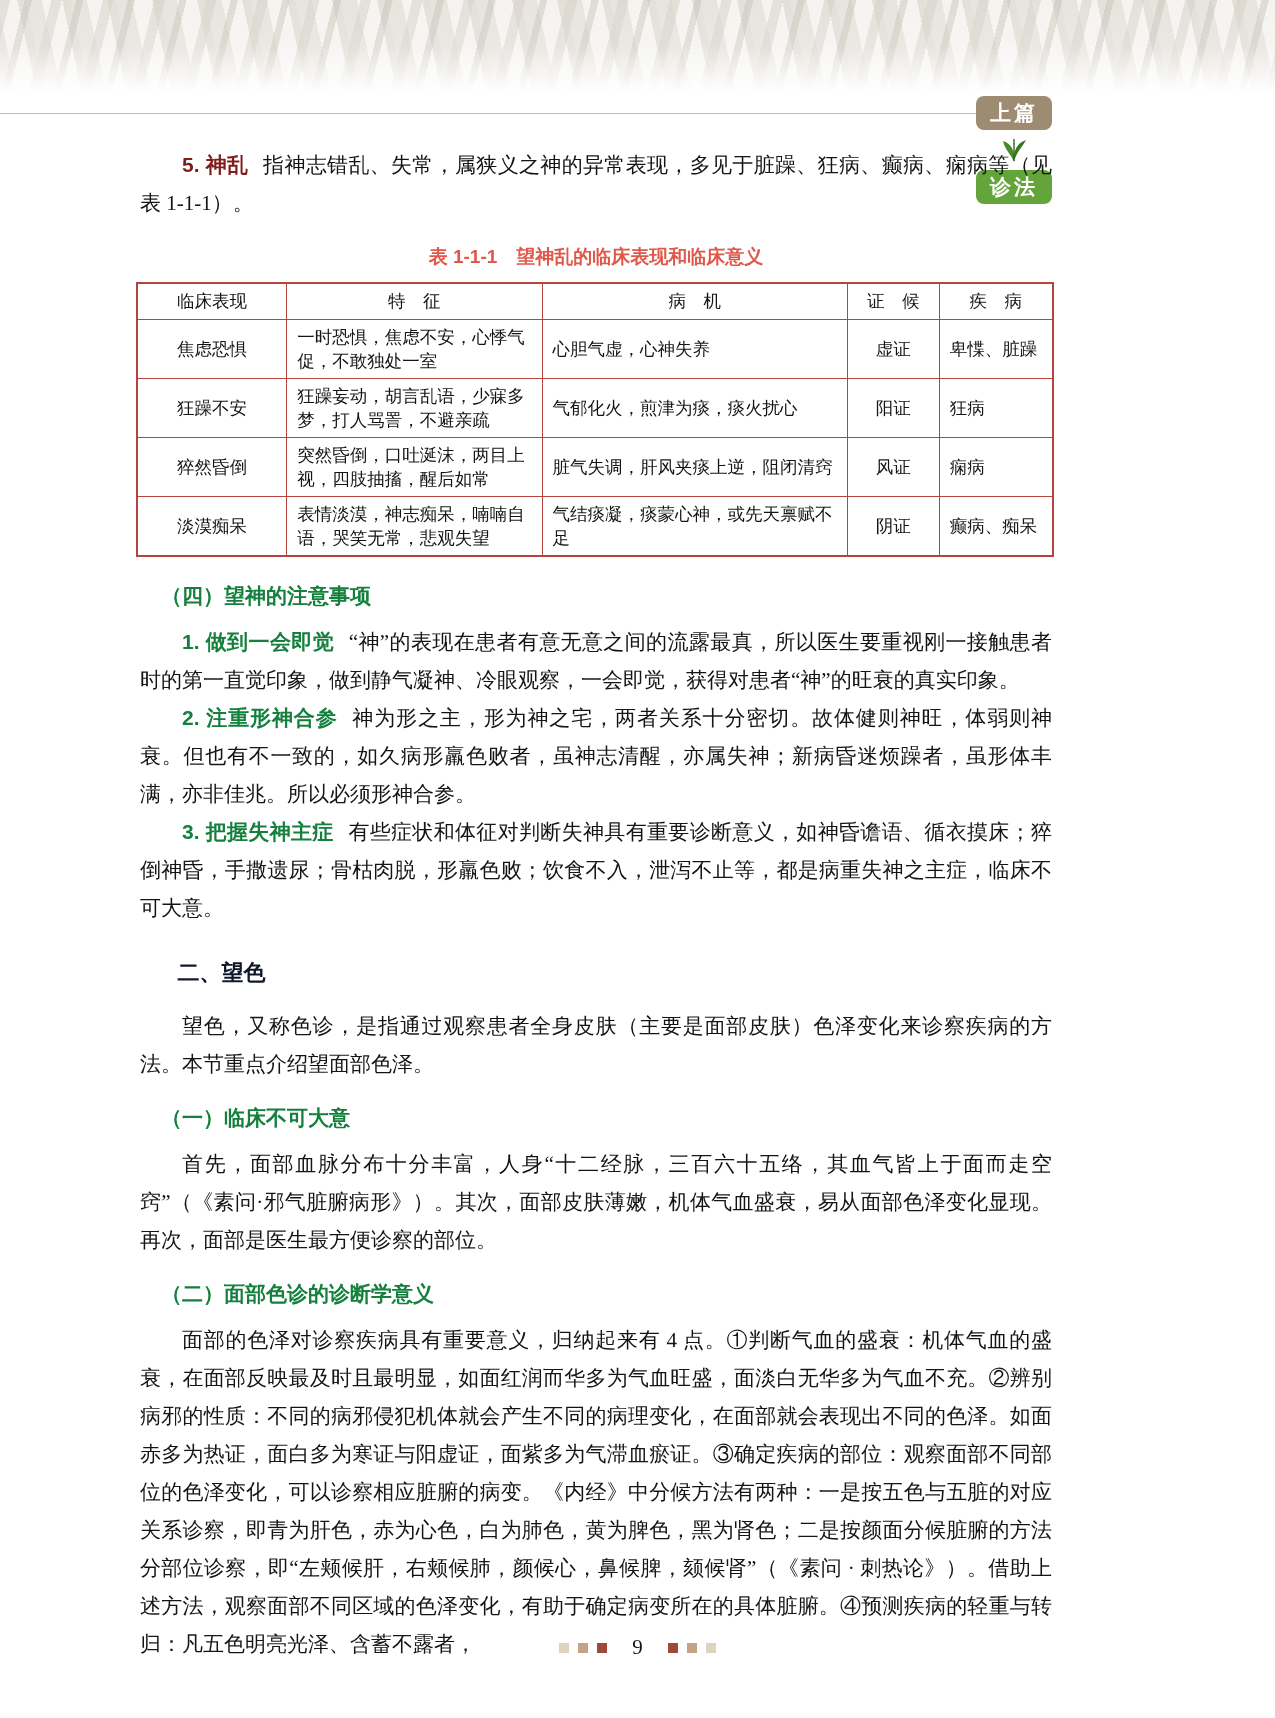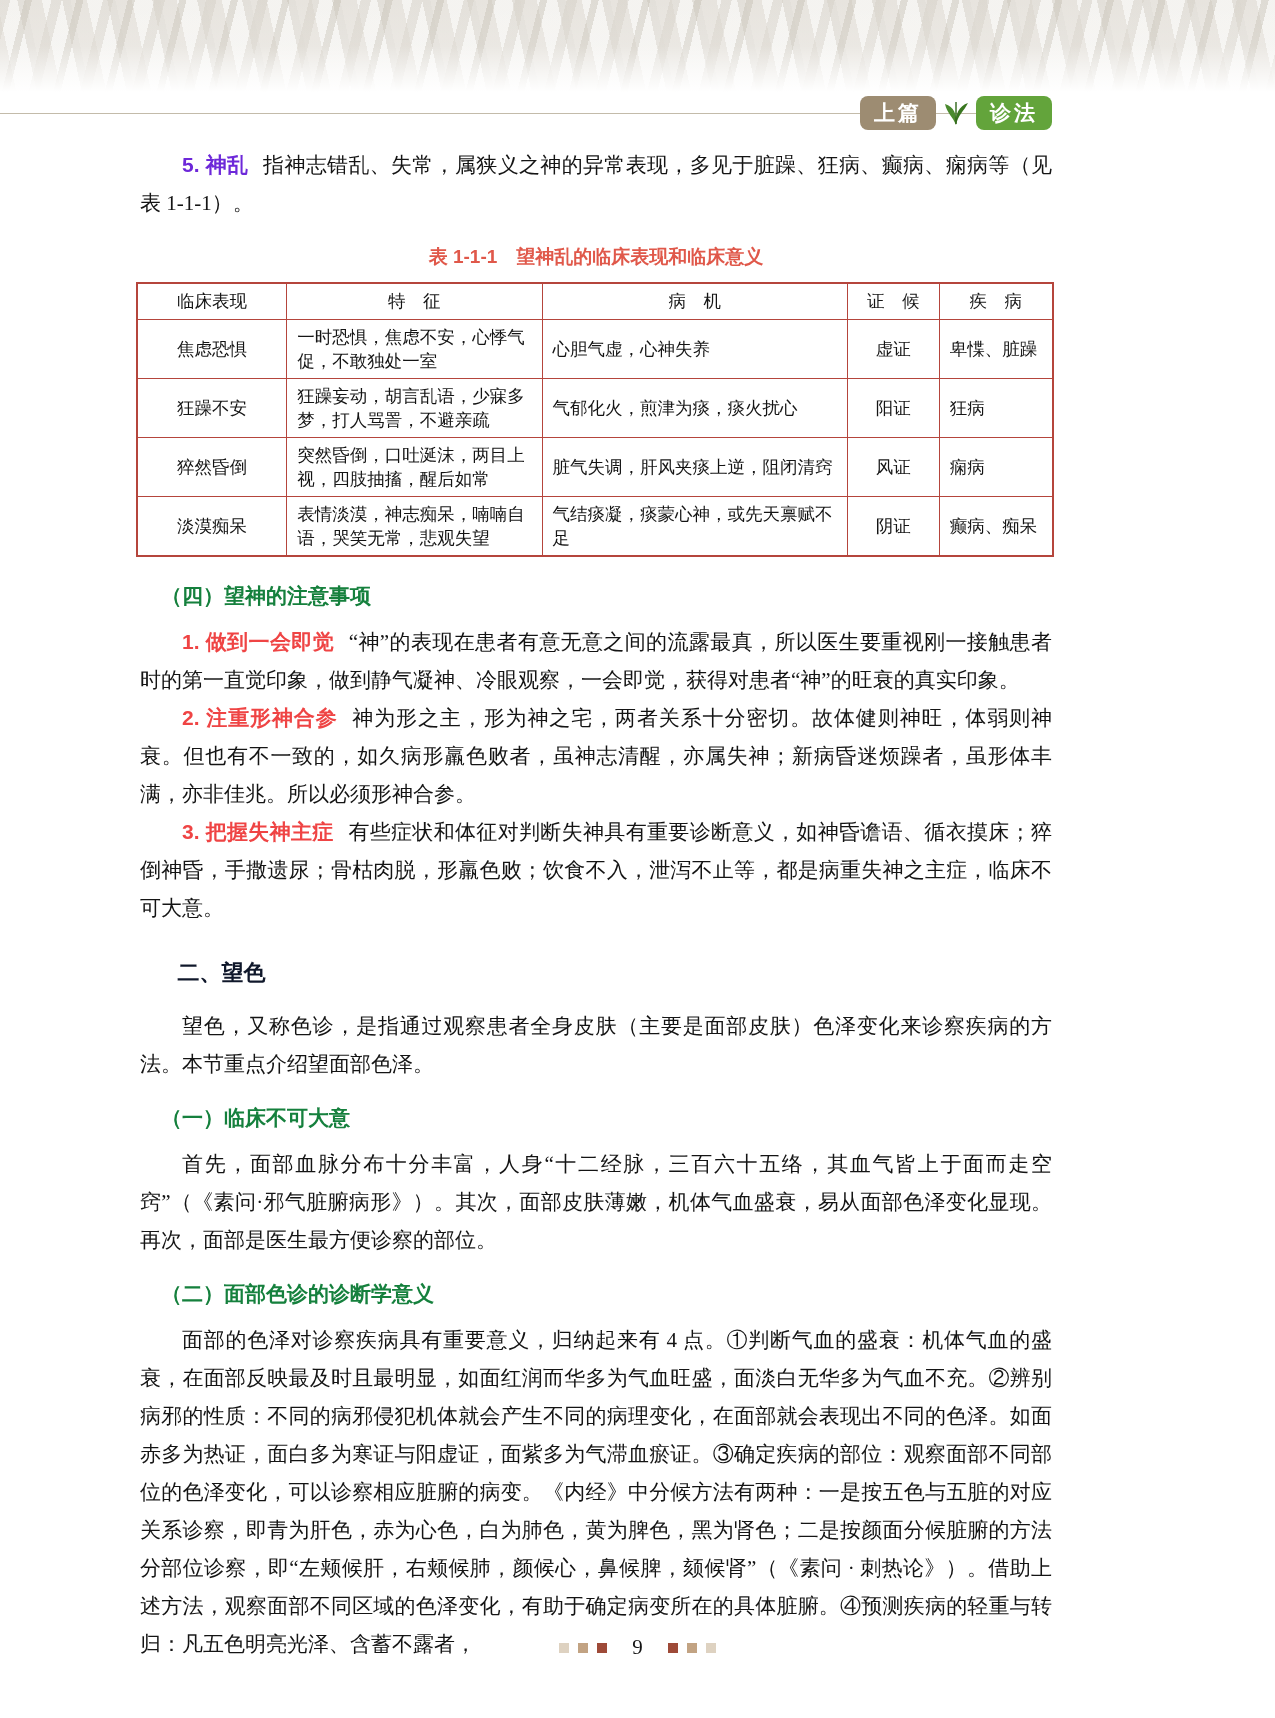--- a/index.html
+++ b/index.html
@@ -21,45 +21,45 @@
   .texture::after {
     content:""; position:absolute; inset:0;
     background:linear-gradient(to bottom, rgba(255,255,255,0) 0%, rgba(255,255,255,.15) 50%, #ffffff 100%);
   }
   .header-rule {
     position:absolute; top:113px; left:0; width:1052px;
     border-top:1px solid #c3bbaa;
   }
   .badges {
     position:absolute; top:-18px; right:0;
-    display:flex; align-items:center; gap:6px;
+    display:flex; align-items:center; gap:6px;flex-direction:column;
   }
   .badge {
     display:inline-block; padding:4px 14px; border-radius:8px;
     color:#ffffff; font-weight:bold; font-size:21px; line-height:26px;
     font-family:"Liberation Sans","DejaVu Sans",sans-serif; letter-spacing:3px;
   }
   .badge-tan   { background:#9d8c72; }
   .badge-green { background:#63a43b; }
   .leaf { width:28px; height:28px; display:inline-block; }
 
   
   .content { position:absolute; left:140px; top:146px; width:912px; }
 
   p.body {
     font-size:21px; line-height:38px; text-align:justify;
     text-indent:2em; margin:0;
   }
   .item-label {
-    font-weight:bold; color:#ef4444;
+    font-weight:bold; color:#15803d;
     font-family:"Liberation Sans","DejaVu Sans",sans-serif;
     margin-right:.7em;
   }
   .intro-label {
-    font-weight:bold; color:#6d28d9;
+    font-weight:bold; color:#7f1d1d;
     font-family:"Liberation Sans","DejaVu Sans",sans-serif;
     margin-right:.7em;
   }
 
   .table-title {
     text-align:center; color:#e0584a; font-weight:bold; font-size:19px;
     font-family:"Liberation Sans","DejaVu Sans",sans-serif;
     margin:22px 0 12px;
   }
   table.data {

